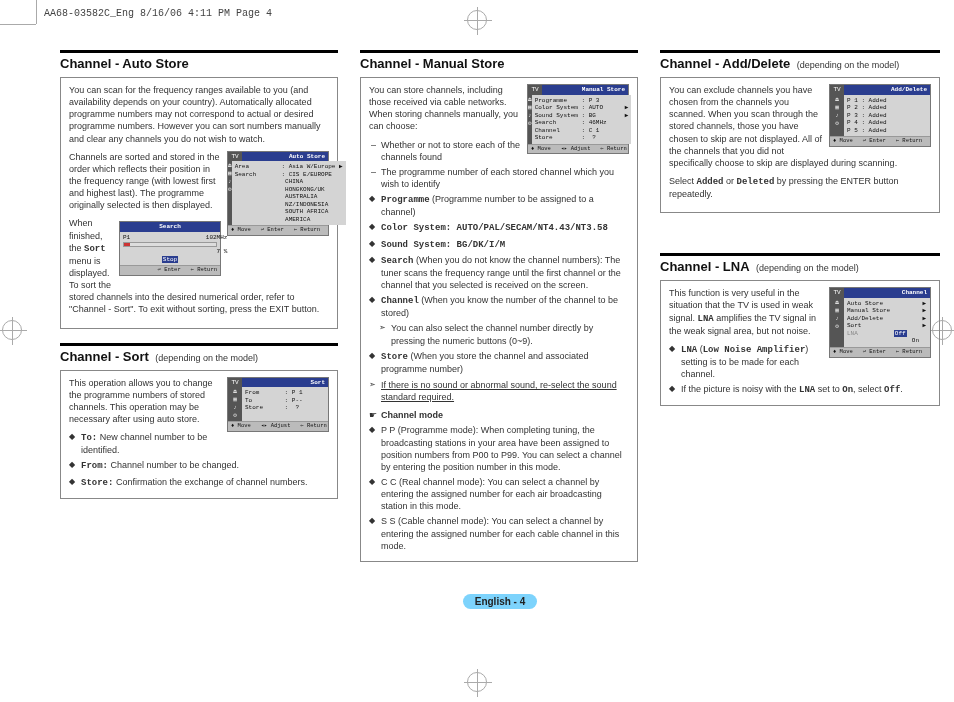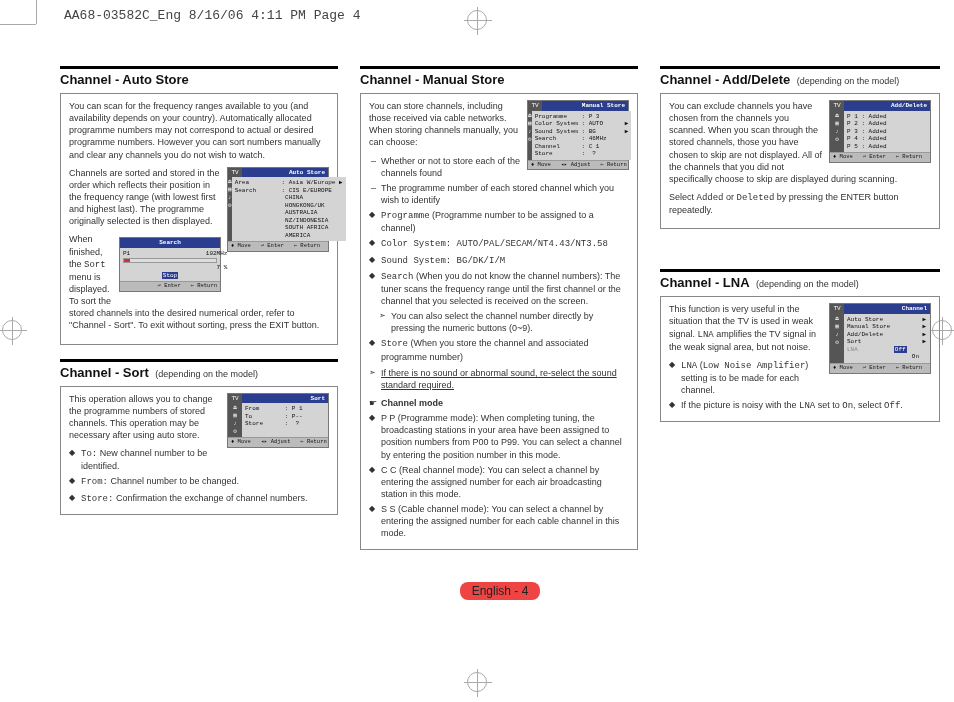--- a/index.html
+++ b/index.html
@@ -7,41 +7,41 @@
     background: #fff;
     font-family: Arial, Helvetica, sans-serif;
     font-size: 9px;
     color: #222;
     width: 954px;
     height: 702px;
     position: relative;
   }
   .header-line {
     position: absolute;
-    top: 8px; left: 64px;
+    top: 8px; left: 44px;
     font-family: "Courier New", monospace;
-    font-size: 13px;
+    font-size: 10px;
     color: #444;
   }
   
   .crop { position: absolute; background: #aaa; }
   .crop.tl-h { top: 24px; left: 0; width: 36px; height: 1px; }
   .crop.tl-v { top: 0; left: 36px; width: 1px; height: 24px; }
   .reg { position: absolute; width: 20px; height: 20px; border-radius: 50%; border:1px solid #aaa; }
   .reg .cross1, .reg .cross2 { position:absolute; background:#aaa; }
   .reg .cross1 { top:9px; left:-4px; width:28px; height:1px;}
   .reg .cross2 { left:9px; top:-4px; height:28px; width:1px;}
   .reg.left { top: 320px; left: 2px; }
   .reg.right { top: 320px; right: 2px; }
   .reg.topcenter { top: 10px; left: 467px; }
   .reg.bottom { bottom: 10px; left: 467px; }
 
   .page {
     position: absolute;
-    top: 66px; left: 60px;
+    top: 50px; left: 60px;
     width: 880px;
   }
   .columns {
     display: flex;
     gap: 22px;
   }
   .col { width: 278px; }
   .col-r { width: 280px; }
 
   .section { margin-bottom: 14px; }
@@ -69,21 +69,21 @@
     line-height: 1.35;
     color: #333;
   }
   .body-box p { margin-bottom: 6px; }
   .body-box ul, .body-box .bullets { list-style: none; }
   .body-box li { position: relative; padding-left: 12px; margin-bottom: 3px; }
   .dia::before { content: "◆"; position: absolute; left: 0; font-size: 8px; top:1px;}
   .dash::before { content: "–"; position: absolute; left: 2px; }
   .arrow::before { content: "➣"; position: absolute; left: 0; font-size: 8px; top:1px;}
   .hand::before { content: "☛"; position: absolute; left: 0; font-size: 9px; top:0;}
-  .mono { font-family: "Courier New", monospace; font-weight: normal; }
+  .mono { font-family: "Courier New", monospace; font-weight: bold; }
   .bold { font-weight: normal; }
   .inline-hand { font-weight: bold; }
 
   
   .osd {
     float: right;
     width: 102px;
     border: 1px solid #777;
     background: #d9d9d9;
     font-family: "Courier New", monospace;
@@ -144,25 +144,26 @@
   .osd.small { width: 102px; }
   .osd .hl { background: #2a3d8f; color: #fff; padding: 0 1px; }
   .osd .gray { color: #888; }
 
   .pagefoot {
     text-align: center;
     margin-top: 18px;
   }
   .foot-pill {
     display: inline-block;
-    background: #ef4444;
+    background: #7dd3fc;
     border-radius: 8px;
     padding: 2px 12px;
-    font-size: 12px;
+    font-size: 10px;
     color: #222;
+    font-weight: bold;
   }
   .clearfix::after { content:""; display:block; clear:both; }
 </style>
 </head>
 <body>
 
 <div class="header-line">AA68-03582C_Eng  8/16/06  4:11 PM  Page 4</div>
 
 <div class="crop tl-h"></div>
 <div class="crop tl-v"></div>
@@ -309,20 +310,21 @@
       <p>You can store channels, including those received via cable networks. When storing channels manually, you can choose:</p>
       <ul>
         <li class="dash">Whether or not to store each of the channels found</li>
         <li class="dash">The programme number of each stored channel which you wish to identify</li>
       </ul>
       <ul style="margin-top:0;">
         <li class="dia"><span class="mono">Programme</span><span>  (Programme number to be assigned to a channel)</span></li>
         <li class="dia"><span class="mono">Color System: AUTO/PAL/SECAM/NT4.43/NT3.58</span></li>
         <li class="dia"><span class="mono">Sound System: BG/DK/I/M</span></li>
         <li class="dia"><span class="mono">Search</span><span>  (When you do not know the channel numbers): The tuner scans the frequency range until the first channel or the channel that you selected is received on the screen.</span></li>
+        <li class="dia"><span class="mono">Channel</span><span>  (When you know the number of the channel to be stored)</span></li>
         <li class="arrow" style="margin-left:10px">You can also select the channel number directly by pressing the numeric buttons (0~9).</li>
         <li class="dia"><span class="mono">Store</span><span>  (When you store the channel and associated programme number)</span></li>
       </ul>
       <ul style="margin-top:4px;text-decoration:underline;">
         <li class="arrow">If there is no sound or abnormal sound, re-select the sound standard required.</li>
       </ul>
       <ul style="margin-top:6px;">
         <li class="hand"><span class="inline-hand">Channel mode</span></li>
       </ul>
       <ul>

